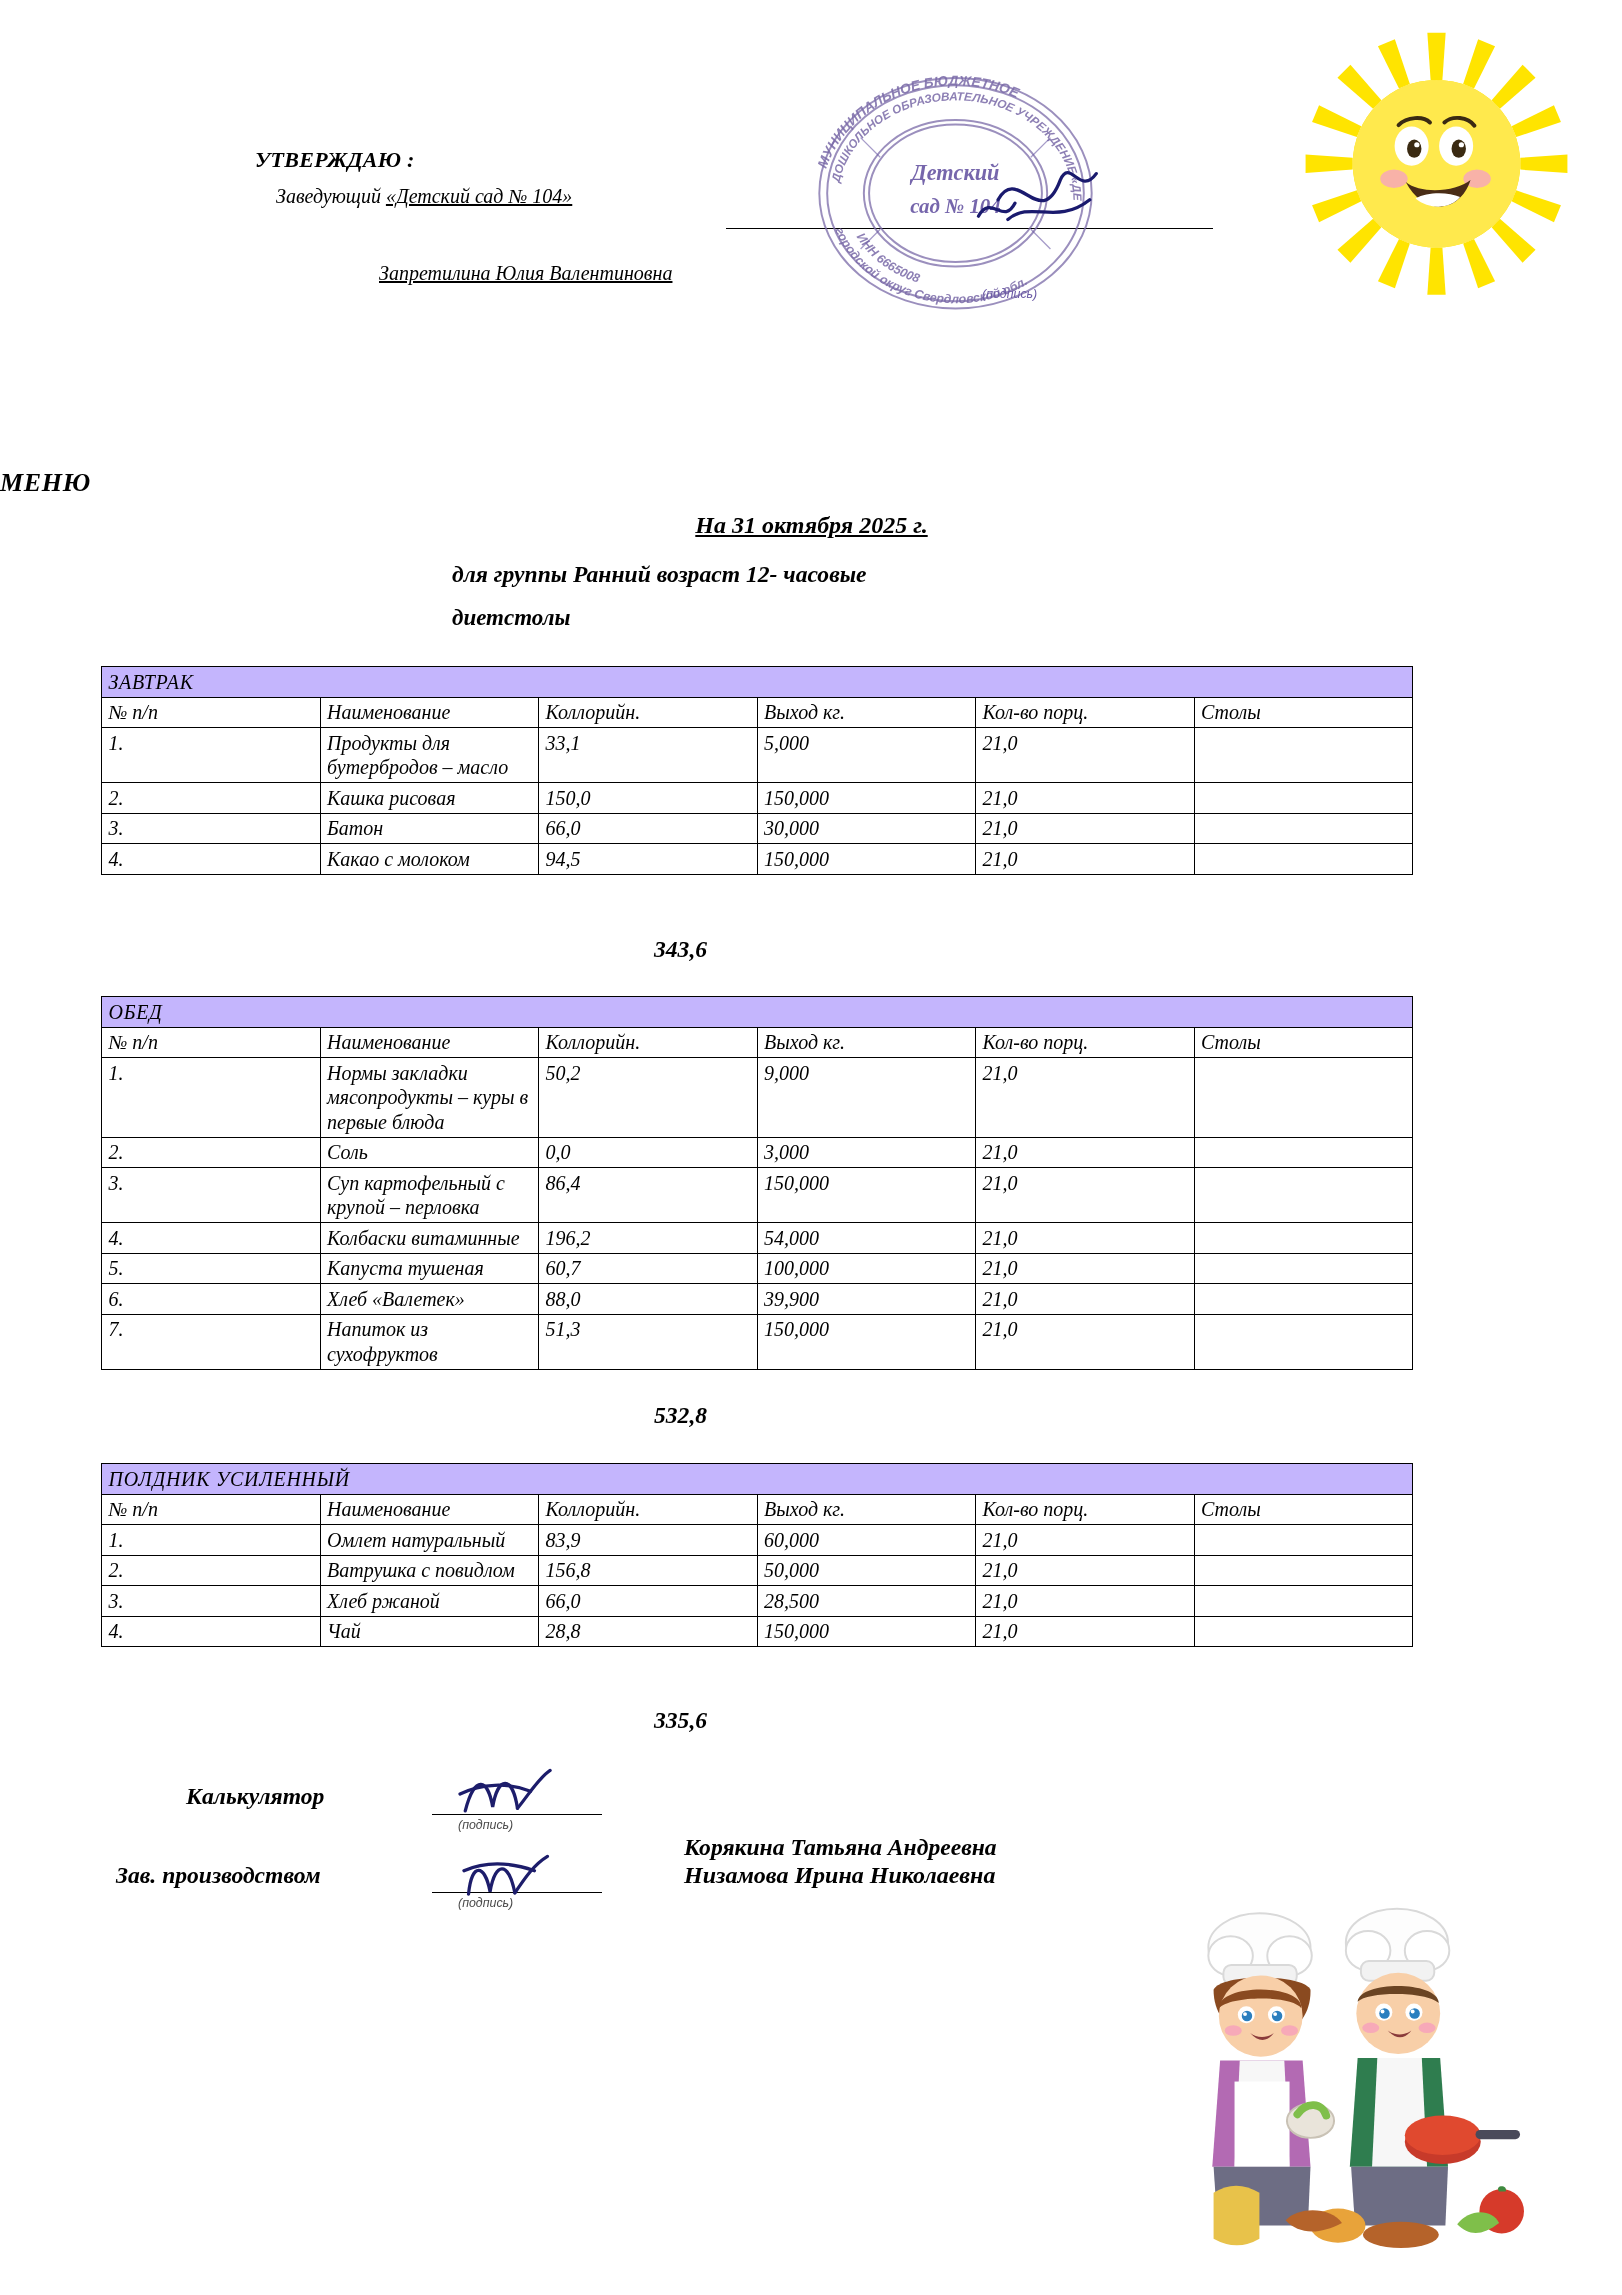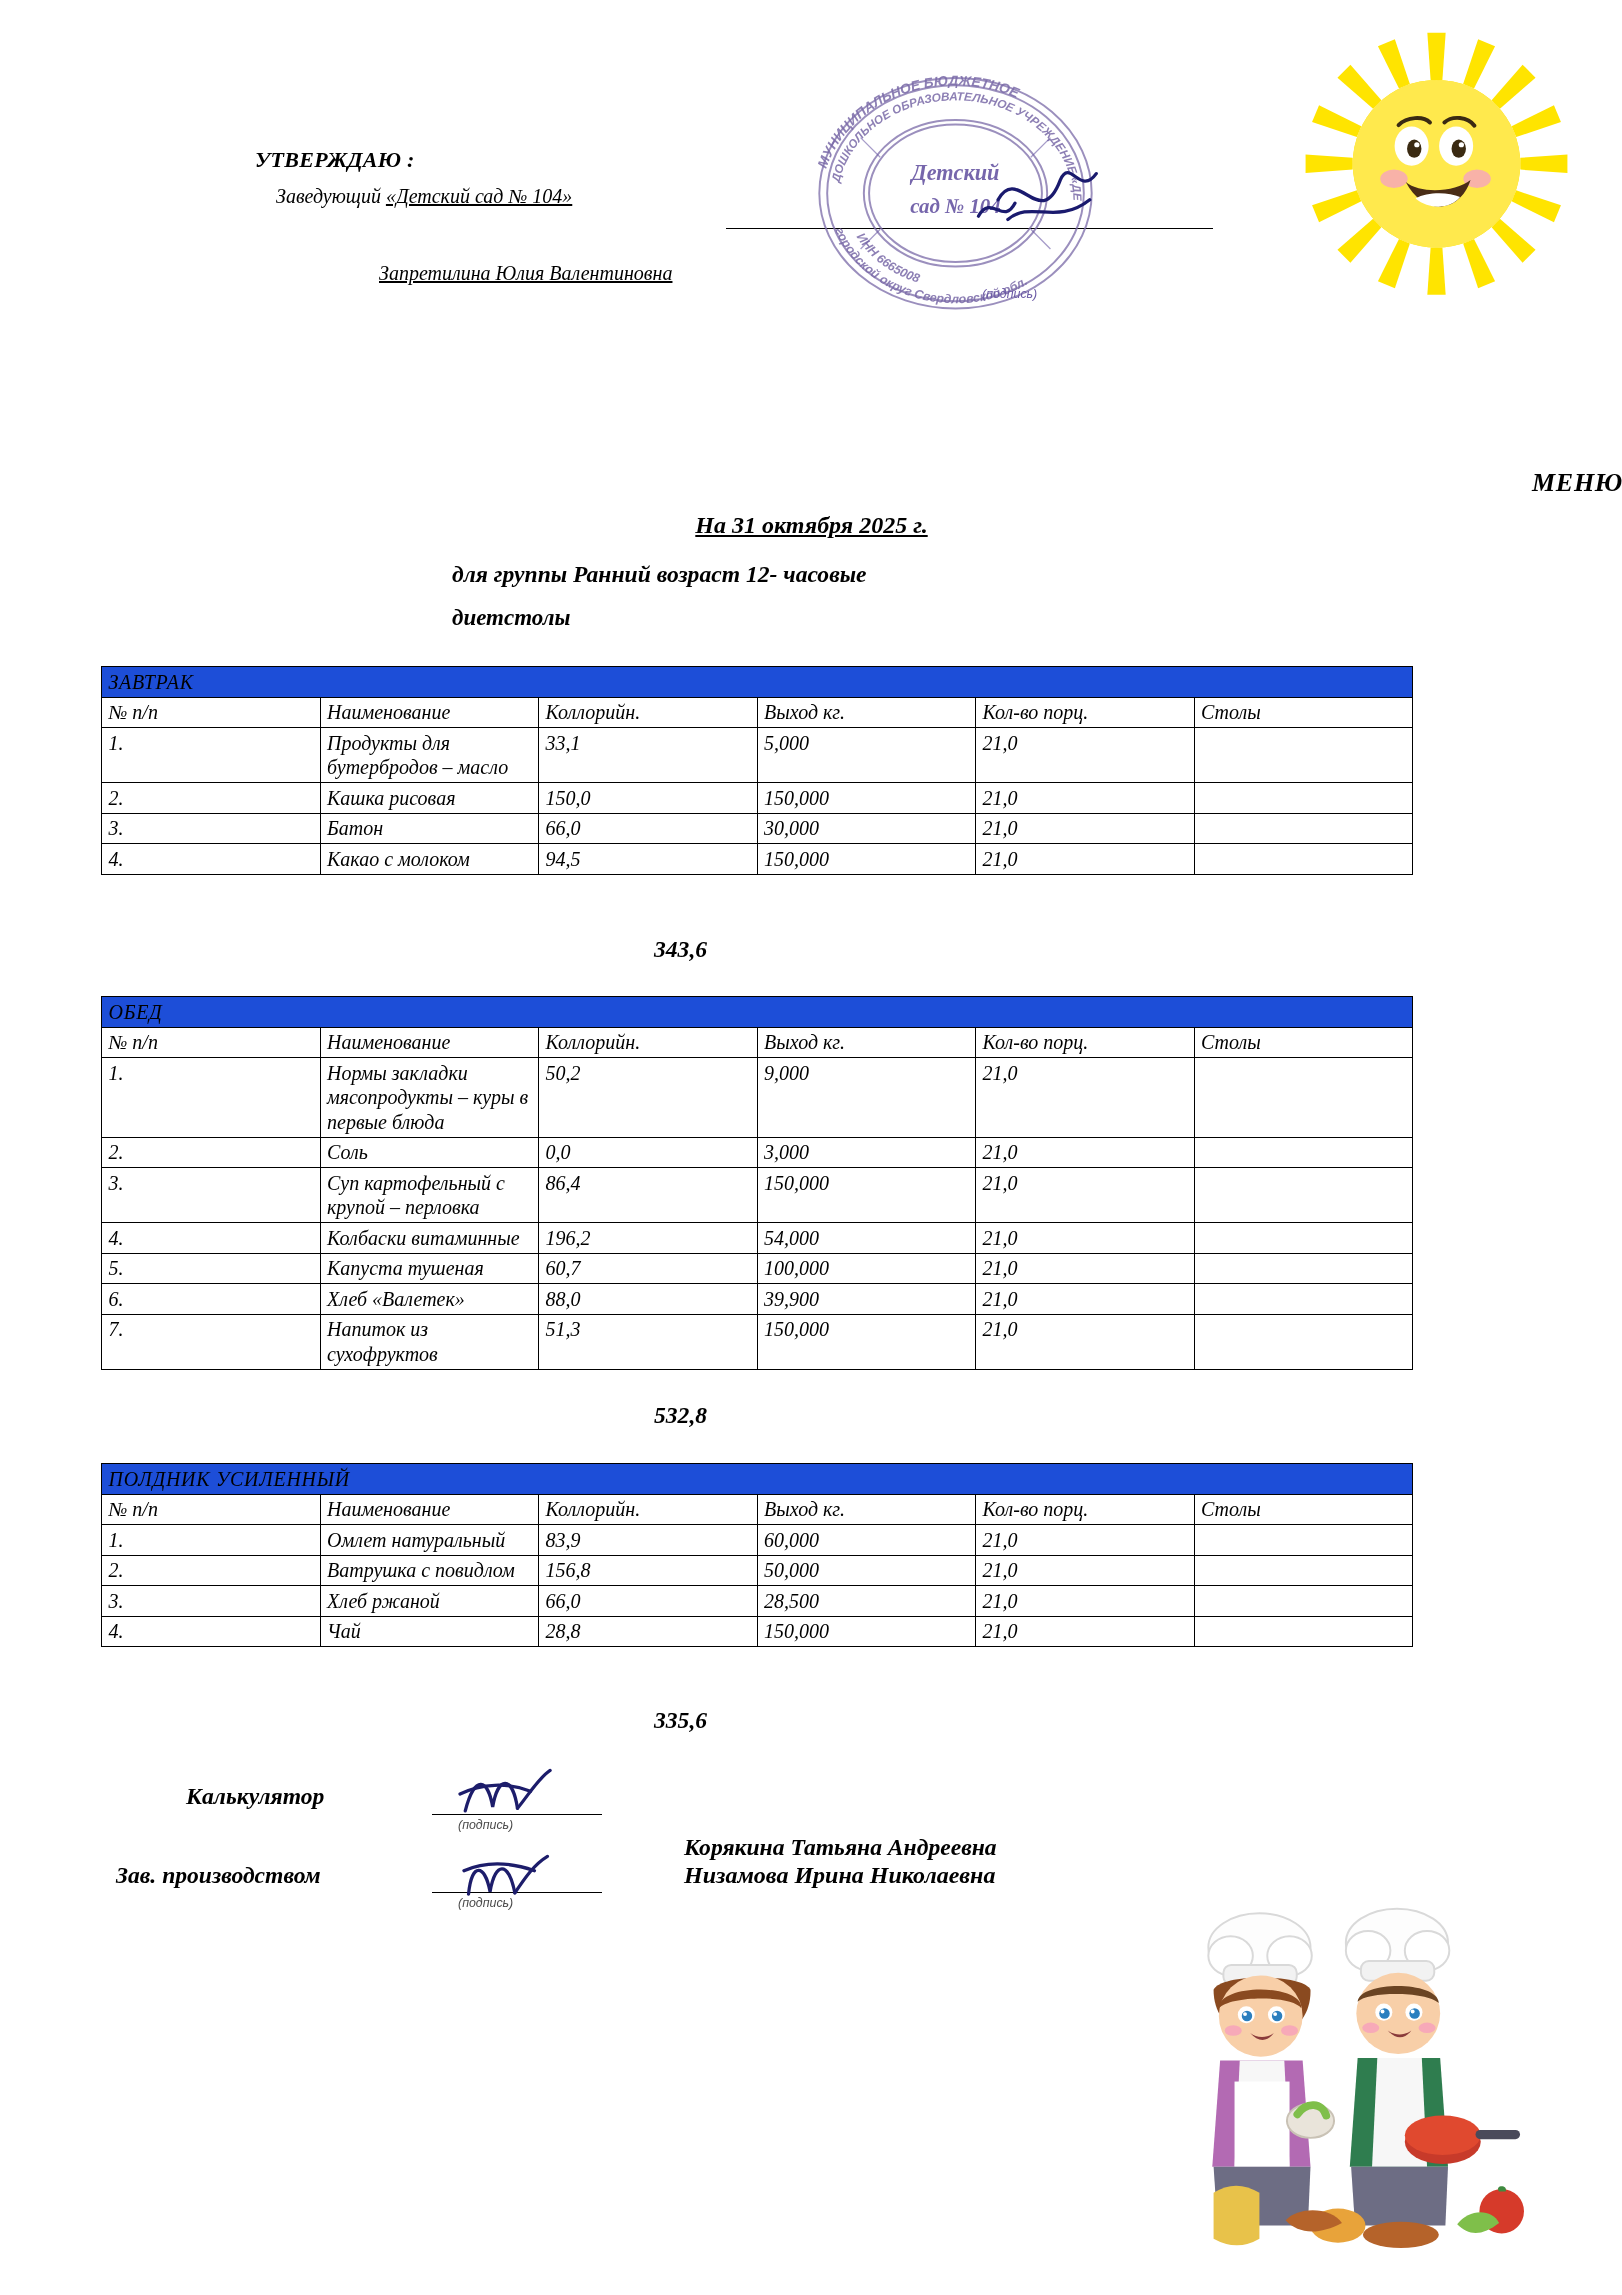--- a/index.html
+++ b/index.html
@@ -88,21 +88,21 @@
     width: 275px;
     height: 288px;
   }
 
   
   .doc-title {
     position: absolute;
     top: 468px;
     left: 0;
     width: 1623px;
-    text-align: right;
+    text-align: left;
     font-size: 26px;
     font-weight: bold;
     letter-spacing: 0.7px;
   }
   .doc-date {
     position: absolute;
     top: 512px;
     left: 0;
     width: 1623px;
     text-align: center;
@@ -139,21 +139,21 @@
   table.menu td, table.menu th {
     border: 1.3px solid #000;
     padding: 2.6px 6.5px;
     font-size: 20px;
     vertical-align: top;
     font-weight: normal;
     text-align: left;
     line-height: 1.22;
   }
   .meal-head td {
-    background: #1d4ed8;
+    background: #c4b5fd;
     text-align: center;
     font-size: 23px;
     font-weight: bold;
     letter-spacing: 0.7px;
     padding: 4.6px 0 5.9px 0;
   }
   .col-head td {
     font-weight: bold;
     font-size: 20px;
     padding: 3.9px 6.5px;

